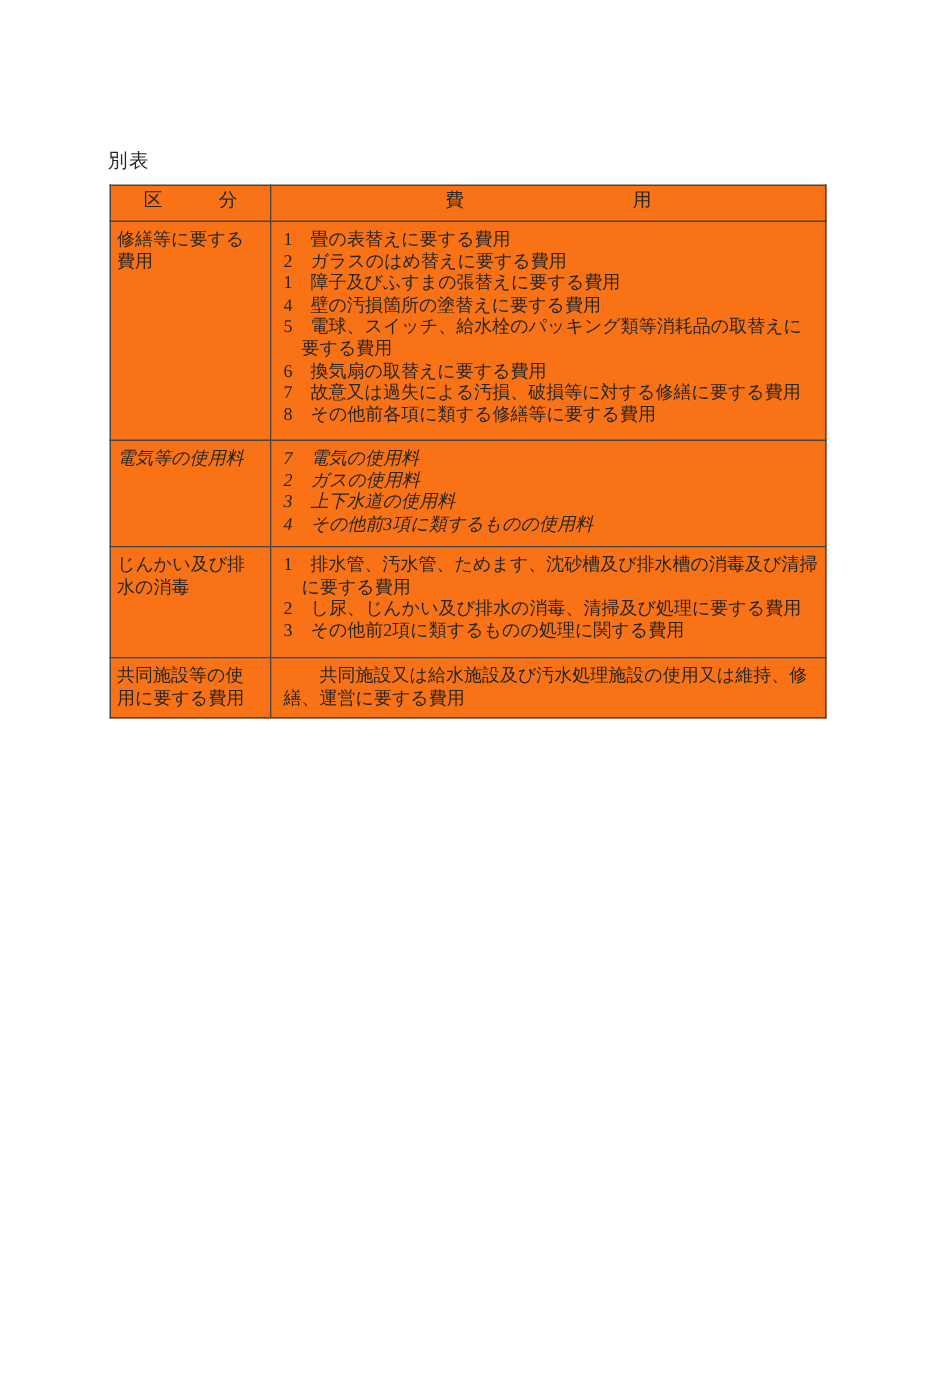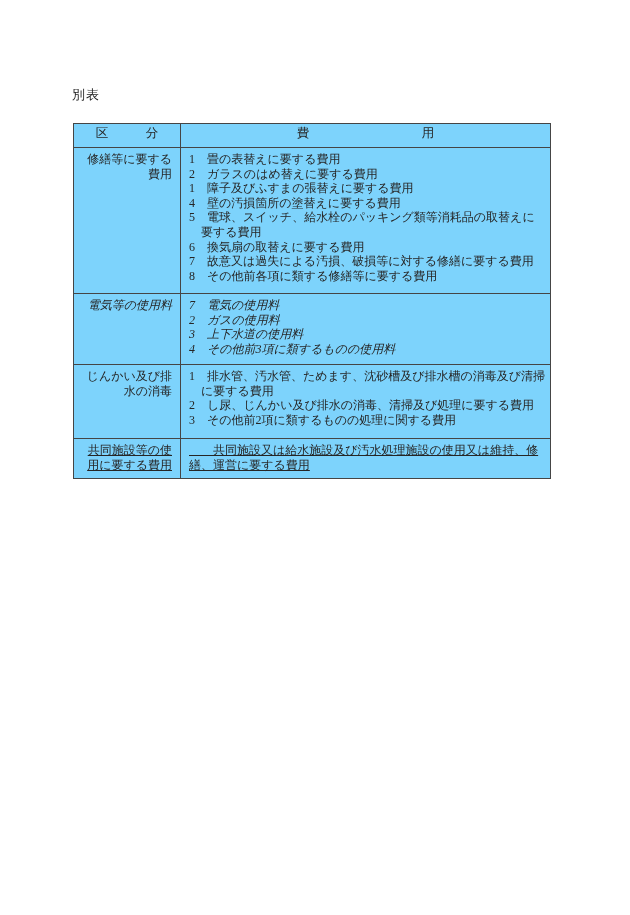--- a/index.html
+++ b/index.html
@@ -11,21 +11,21 @@
     position: relative;
     width: 630px;
     height: 915px;
     background: #ffffff;
     font-family: "Liberation Serif", "DejaVu Serif", serif;
     color: #262626;
   }
   .doc-label {
     position: absolute;
     left: 72px;
-    top: 87px;
+    top: 99px;
     font-size: 13px;
     line-height: 15px;
     letter-spacing: 1px;
   }
   table.fee-table {
     position: absolute;
     left: 73px;
     top: 123px;
     width: 477px;
     border-collapse: collapse;
@@ -33,37 +33,36 @@
     font-size: 12px;
     line-height: 14.6px;
   }
   table.fee-table col.col-category { width: 107px; }
   table.fee-table col.col-expense  { width: 370px; }
   table.fee-table th,
   table.fee-table td {
     border: 1px solid #454545;
     vertical-align: top;
     font-weight: normal;
-    background: #7dd3fc;
+    background: #f97316;
   }
   tr.header-row { height: 24px; }
   tr.row-1 { height: 146px; }
   tr.row-2 { height: 71px; font-style: italic; }
   tr.row-3 { height: 74px; }
-  tr.row-4 { height: 40px; text-decoration: underline; }
+  tr.row-4 { height: 40px; }
   th.header-cell {
     text-align: center;
     vertical-align: middle;
     padding: 2px 0 3px 0;
     font-size: 12.5px;
   }
   td.category-cell {
     padding: 4px 8px 5px 4px;
     word-break: break-all;
-    text-align: right;
   }
   td.expense-cell {
     padding: 4px 4px 1px 8px;
   }
   .expense-item {
     padding-left: 12px;
     text-indent: -12px;
     word-break: break-all;
   }
   .expense-paragraph {

